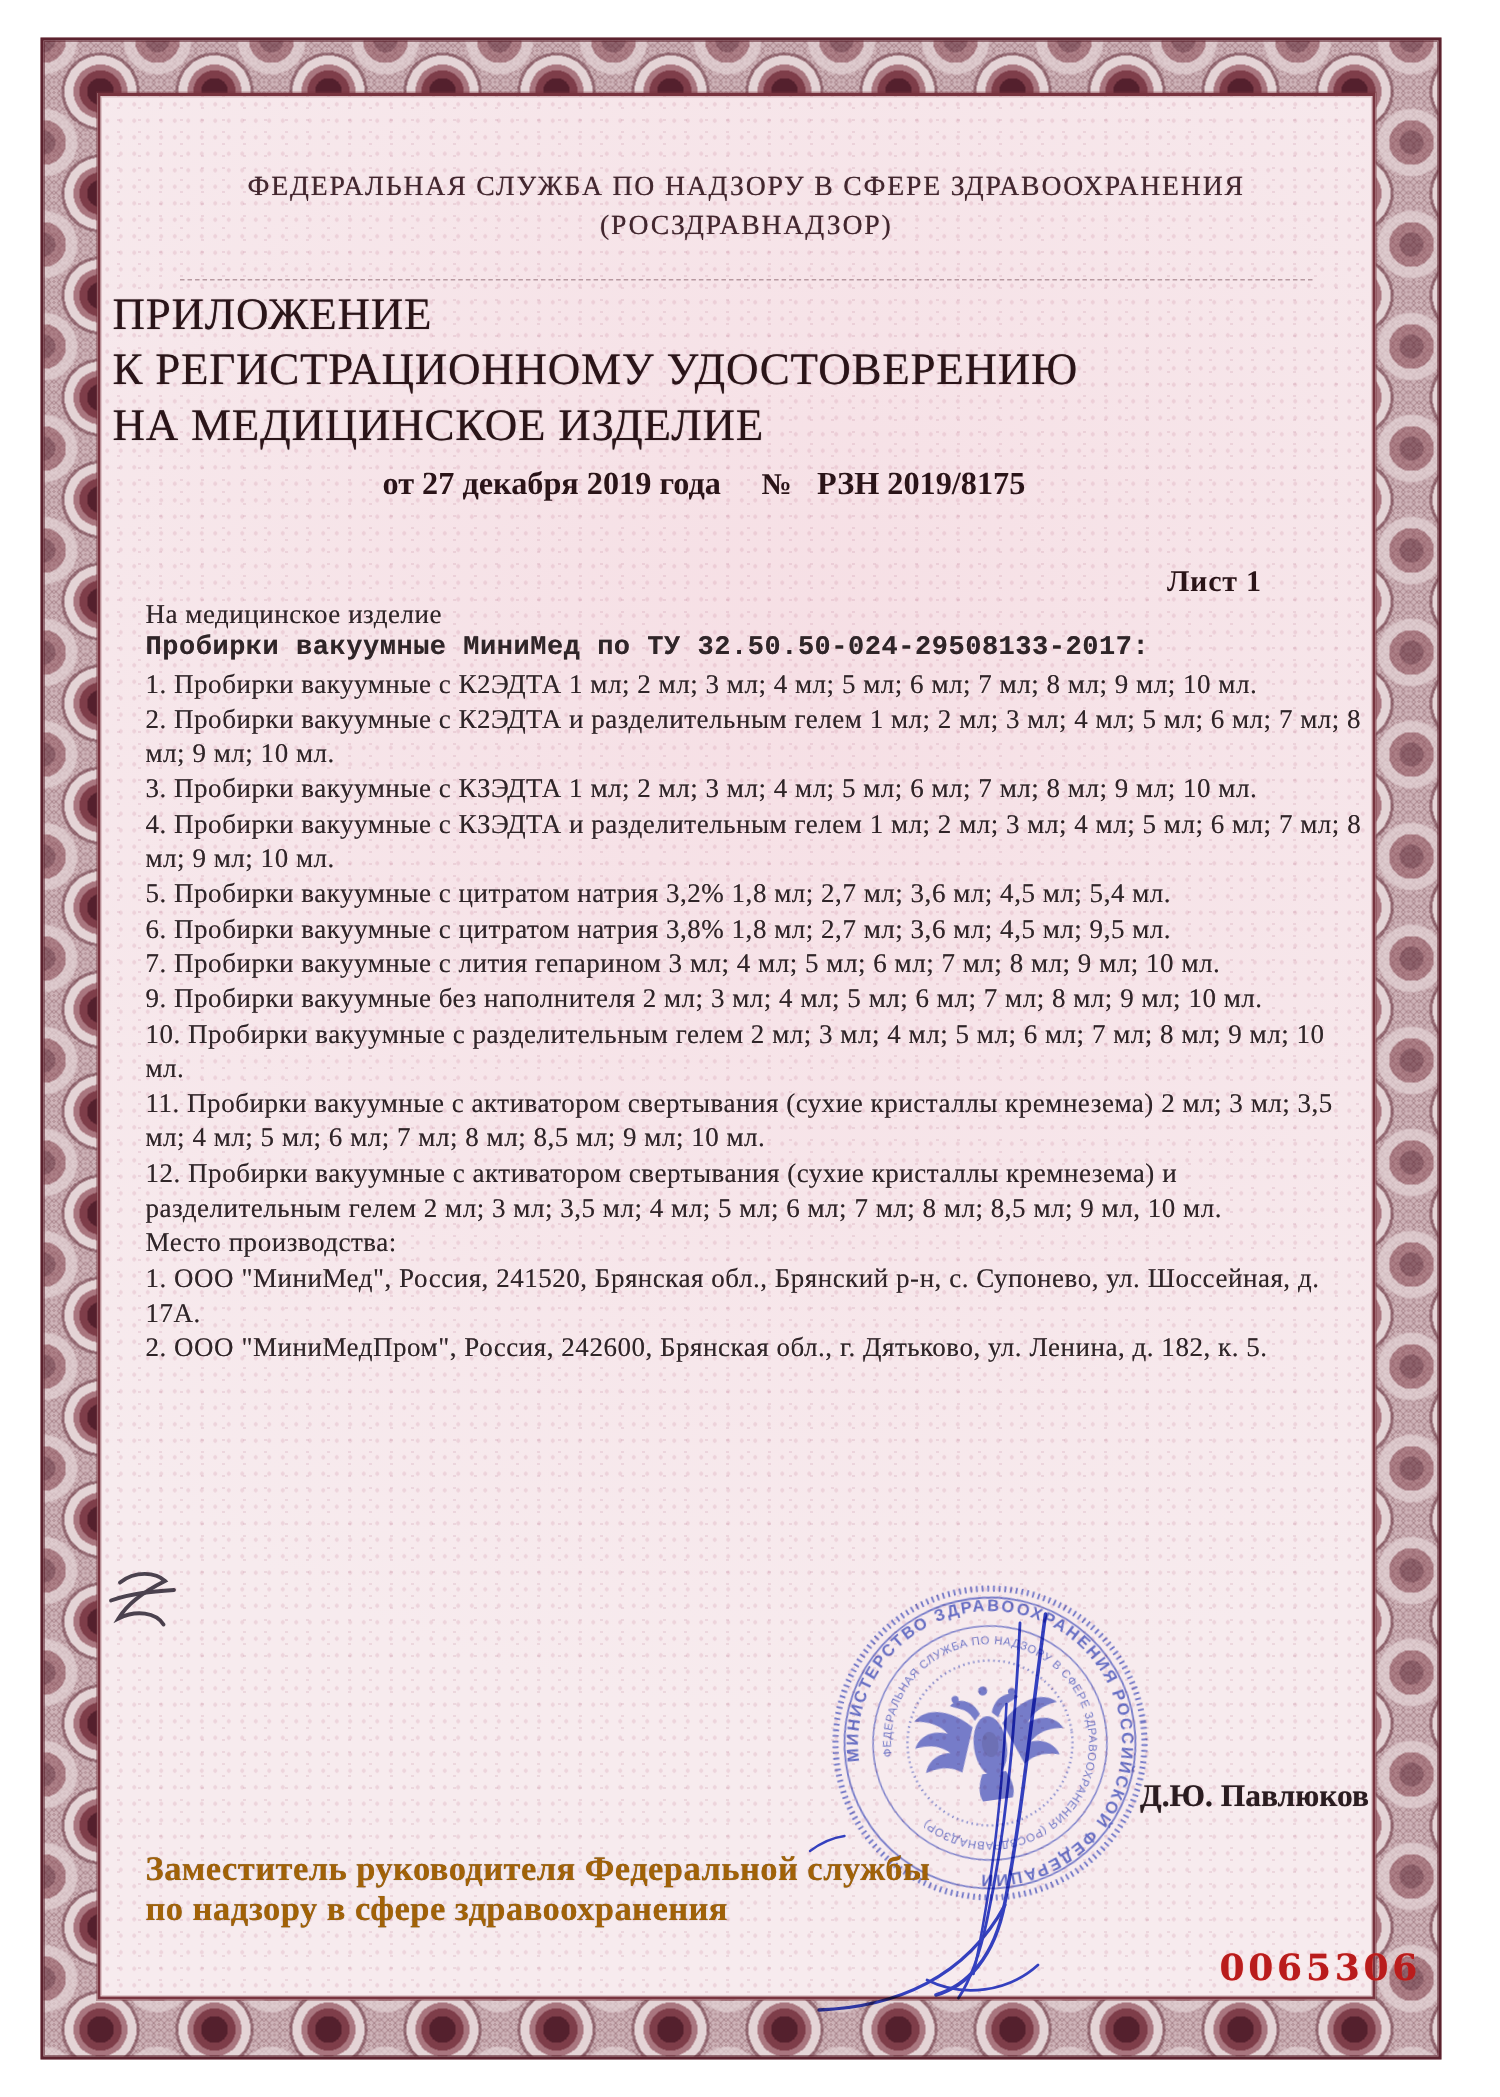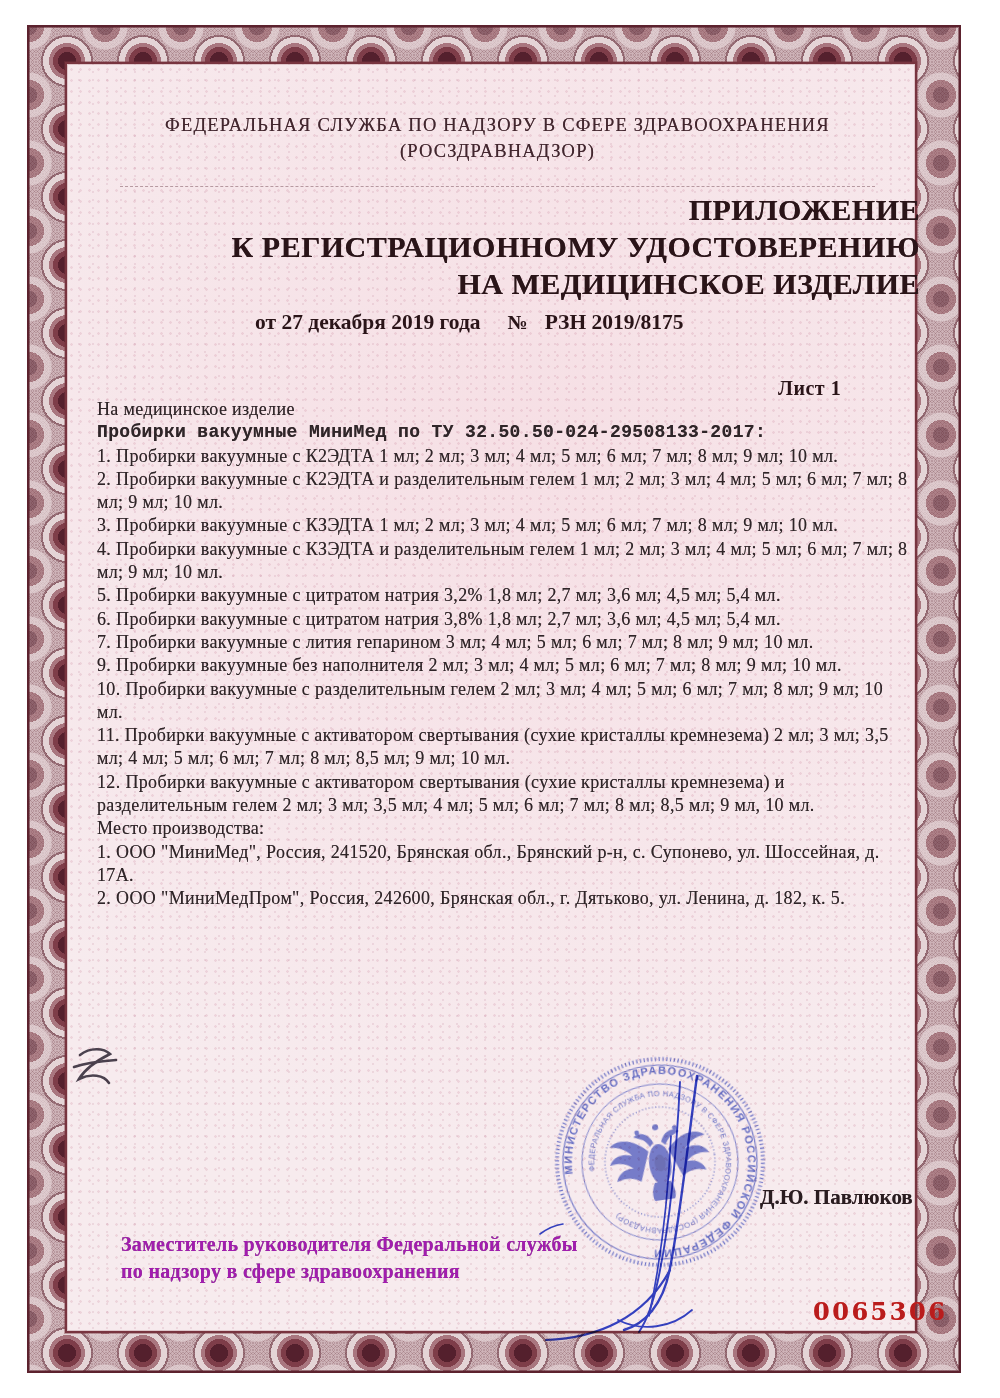--- a/index.html
+++ b/index.html
@@ -43,44 +43,44 @@
   .agency{
     position:absolute;left:75px;top:112px;width:845px;text-align:center;
     font-size:18.5px;line-height:26px;letter-spacing:1.2px;color:#42262e;
     text-shadow:0 0 .5px rgba(66,38,46,.7);
   }
   .sep{
     position:absolute;left:120px;top:186px;width:755px;height:0;
     border-top:1.5px dashed rgba(105,60,70,.45);
   }
   .doc-title{
-    position:absolute;left:75px;top:191px;width:845px;text-align:right;
-    font-weight:bold;font-size:30px;line-height:37px;letter-spacing:.5px;color:#2a1418;
+    position:absolute;left:75px;top:191px;width:845px;text-align:left;
+    font-weight:normal;font-size:30px;line-height:37px;letter-spacing:.5px;color:#2a1418;
     text-shadow:0 0 .6px rgba(42,20,24,.75);
   }
   .dateline{
     position:absolute;left:255px;top:310px;white-space:nowrap;
     font-weight:bold;font-size:21.5px;color:#2a1418;text-align:right;
   }
   .dateline .nosign{margin-left:27px;font-size:20px;}
   .dateline .regnum{margin-left:17px;}
   .sheetnum{
     position:absolute;left:778px;top:346px;
     font-weight:bold;font-size:20px;color:#2a1418;letter-spacing:.5px;margin-top:31px;
   }
   .bodytext{
     position:absolute;left:97px;top:398px;width:812px;
     font-size:18px;line-height:23.3px;letter-spacing:.35px;color:#2f2528;
     text-shadow:0 0 .4px rgba(47,37,40,.55);
   }
   .bodytext p{margin:0;}
   .bold{font-weight:bold;font-family:Liberation Mono, monospace;}
   .signoff{
-    position:absolute;left:97px;font-weight:bold;font-size:20px;color:#a21caf;
-    letter-spacing:.3px;text-shadow:0 0 .5px rgba(42,28,32,.6);white-space:nowrap;margin-left:24px;
+    position:absolute;left:97px;font-weight:bold;font-size:23px;color:#a16207;
+    letter-spacing:.3px;text-shadow:0 0 .5px rgba(42,28,32,.6);white-space:nowrap;
   }
   .signer{
     position:absolute;left:712px;top:1185px;font-weight:bold;font-size:21px;
     color:#2a1c20;text-shadow:0 0 .5px rgba(42,28,32,.6);white-space:nowrap;margin-left:48px;
   }
   .serial{
     position:absolute;left:813px;top:1297px;
     font-family:"DejaVu Serif", serif;font-weight:bold;font-size:24px;
     letter-spacing:2.5px;color:#b91c1c;text-shadow:0 0 .6px rgba(238,46,34,.6);
   }
@@ -128,21 +128,21 @@
   <div class="bodytext">
     <p>На медицинское изделие</p>
     <p class="bold">Пробирки вакуумные МиниМед по ТУ 32.50.50-024-29508133-2017:</p>
     <div>
 
     <p>1. Пробирки вакуумные с К2ЭДТА 1 мл; 2 мл; 3 мл; 4 мл; 5 мл; 6 мл; 7 мл; 8 мл; 9 мл; 10 мл.</p>
         <p>2. Пробирки вакуумные с К2ЭДТА и разделительным гелем 1 мл; 2 мл; 3 мл; 4 мл; 5 мл; 6 мл; 7 мл; 8 мл; 9 мл; 10 мл.</p>
         <p>3. Пробирки вакуумные с КЗЭДТА 1 мл; 2 мл; 3 мл; 4 мл; 5 мл; 6 мл; 7 мл; 8 мл; 9 мл; 10 мл.</p>
         <p>4. Пробирки вакуумные с КЗЭДТА и разделительным гелем 1 мл; 2 мл; 3 мл; 4 мл; 5 мл; 6 мл; 7 мл; 8 мл; 9 мл; 10 мл.</p>
         <p>5. Пробирки вакуумные с цитратом натрия 3,2% 1,8 мл; 2,7 мл; 3,6 мл; 4,5 мл; 5,4 мл.</p>
-        <p>6. Пробирки вакуумные с цитратом натрия 3,8% 1,8 мл; 2,7 мл; 3,6 мл; 4,5 мл; 5,4 мл.</p>
+        <p>6. Пробирки вакуумные с цитратом натрия 3,8% 1,8 мл; 2,7 мл; 3,6 мл; 4,5 мл; 9,5 мл.</p>
         <p>7. Пробирки вакуумные с лития гепарином 3 мл; 4 мл; 5 мл; 6 мл; 7 мл; 8 мл; 9 мл; 10 мл.</p>
         <p>9. Пробирки вакуумные без наполнителя 2 мл; 3 мл; 4 мл; 5 мл; 6 мл; 7 мл; 8 мл; 9 мл; 10 мл.</p>
         <p>10. Пробирки вакуумные с разделительным гелем 2 мл; 3 мл; 4 мл; 5 мл; 6 мл; 7 мл; 8 мл; 9 мл; 10 мл.</p>
         <p>11. Пробирки вакуумные с активатором свертывания (сухие кристаллы кремнезема) 2 мл; 3 мл; 3,5 мл; 4 мл; 5 мл; 6 мл; 7 мл; 8 мл; 8,5 мл; 9 мл; 10 мл.</p>
         <p>12. Пробирки вакуумные с активатором свертывания (сухие кристаллы кремнезема) и разделительным гелем 2 мл; 3 мл; 3,5 мл; 4 мл; 5 мл; 6 мл; 7 мл; 8 мл; 8,5 мл; 9 мл, 10 мл.</p>
       </div>
     <p>Место производства:</p>
     <div>
 
     <p>1. ООО "МиниМед", Россия, 241520, Брянская обл., Брянский р-н, с. Супонево, ул. Шоссейная, д. 17А.</p>

